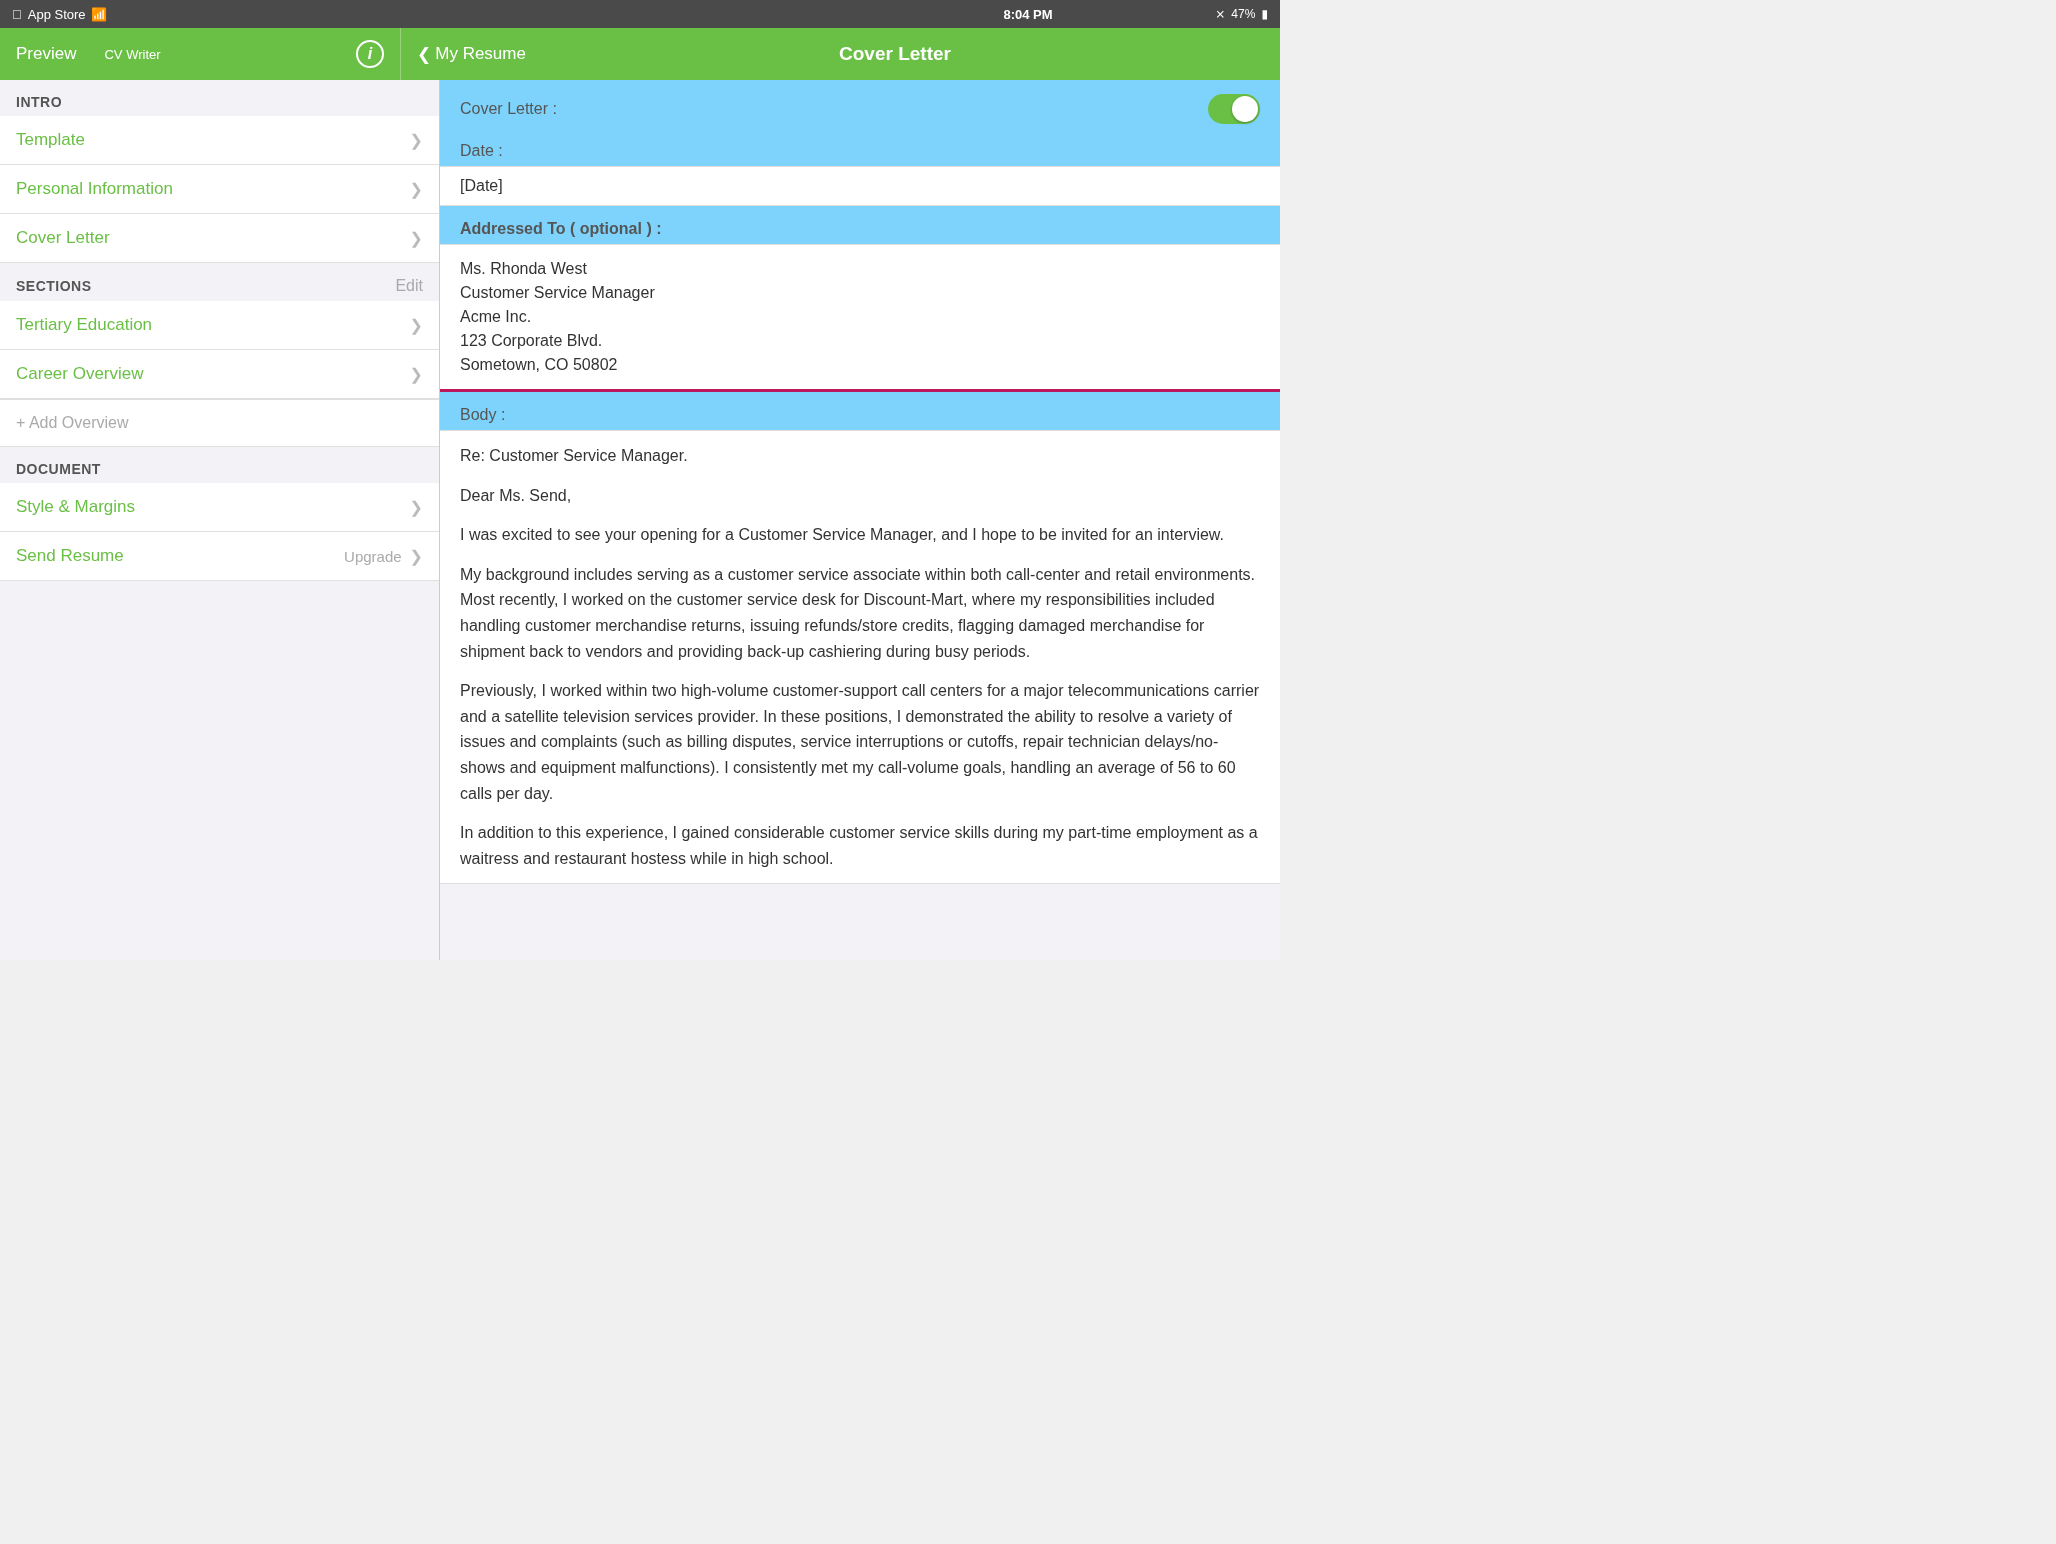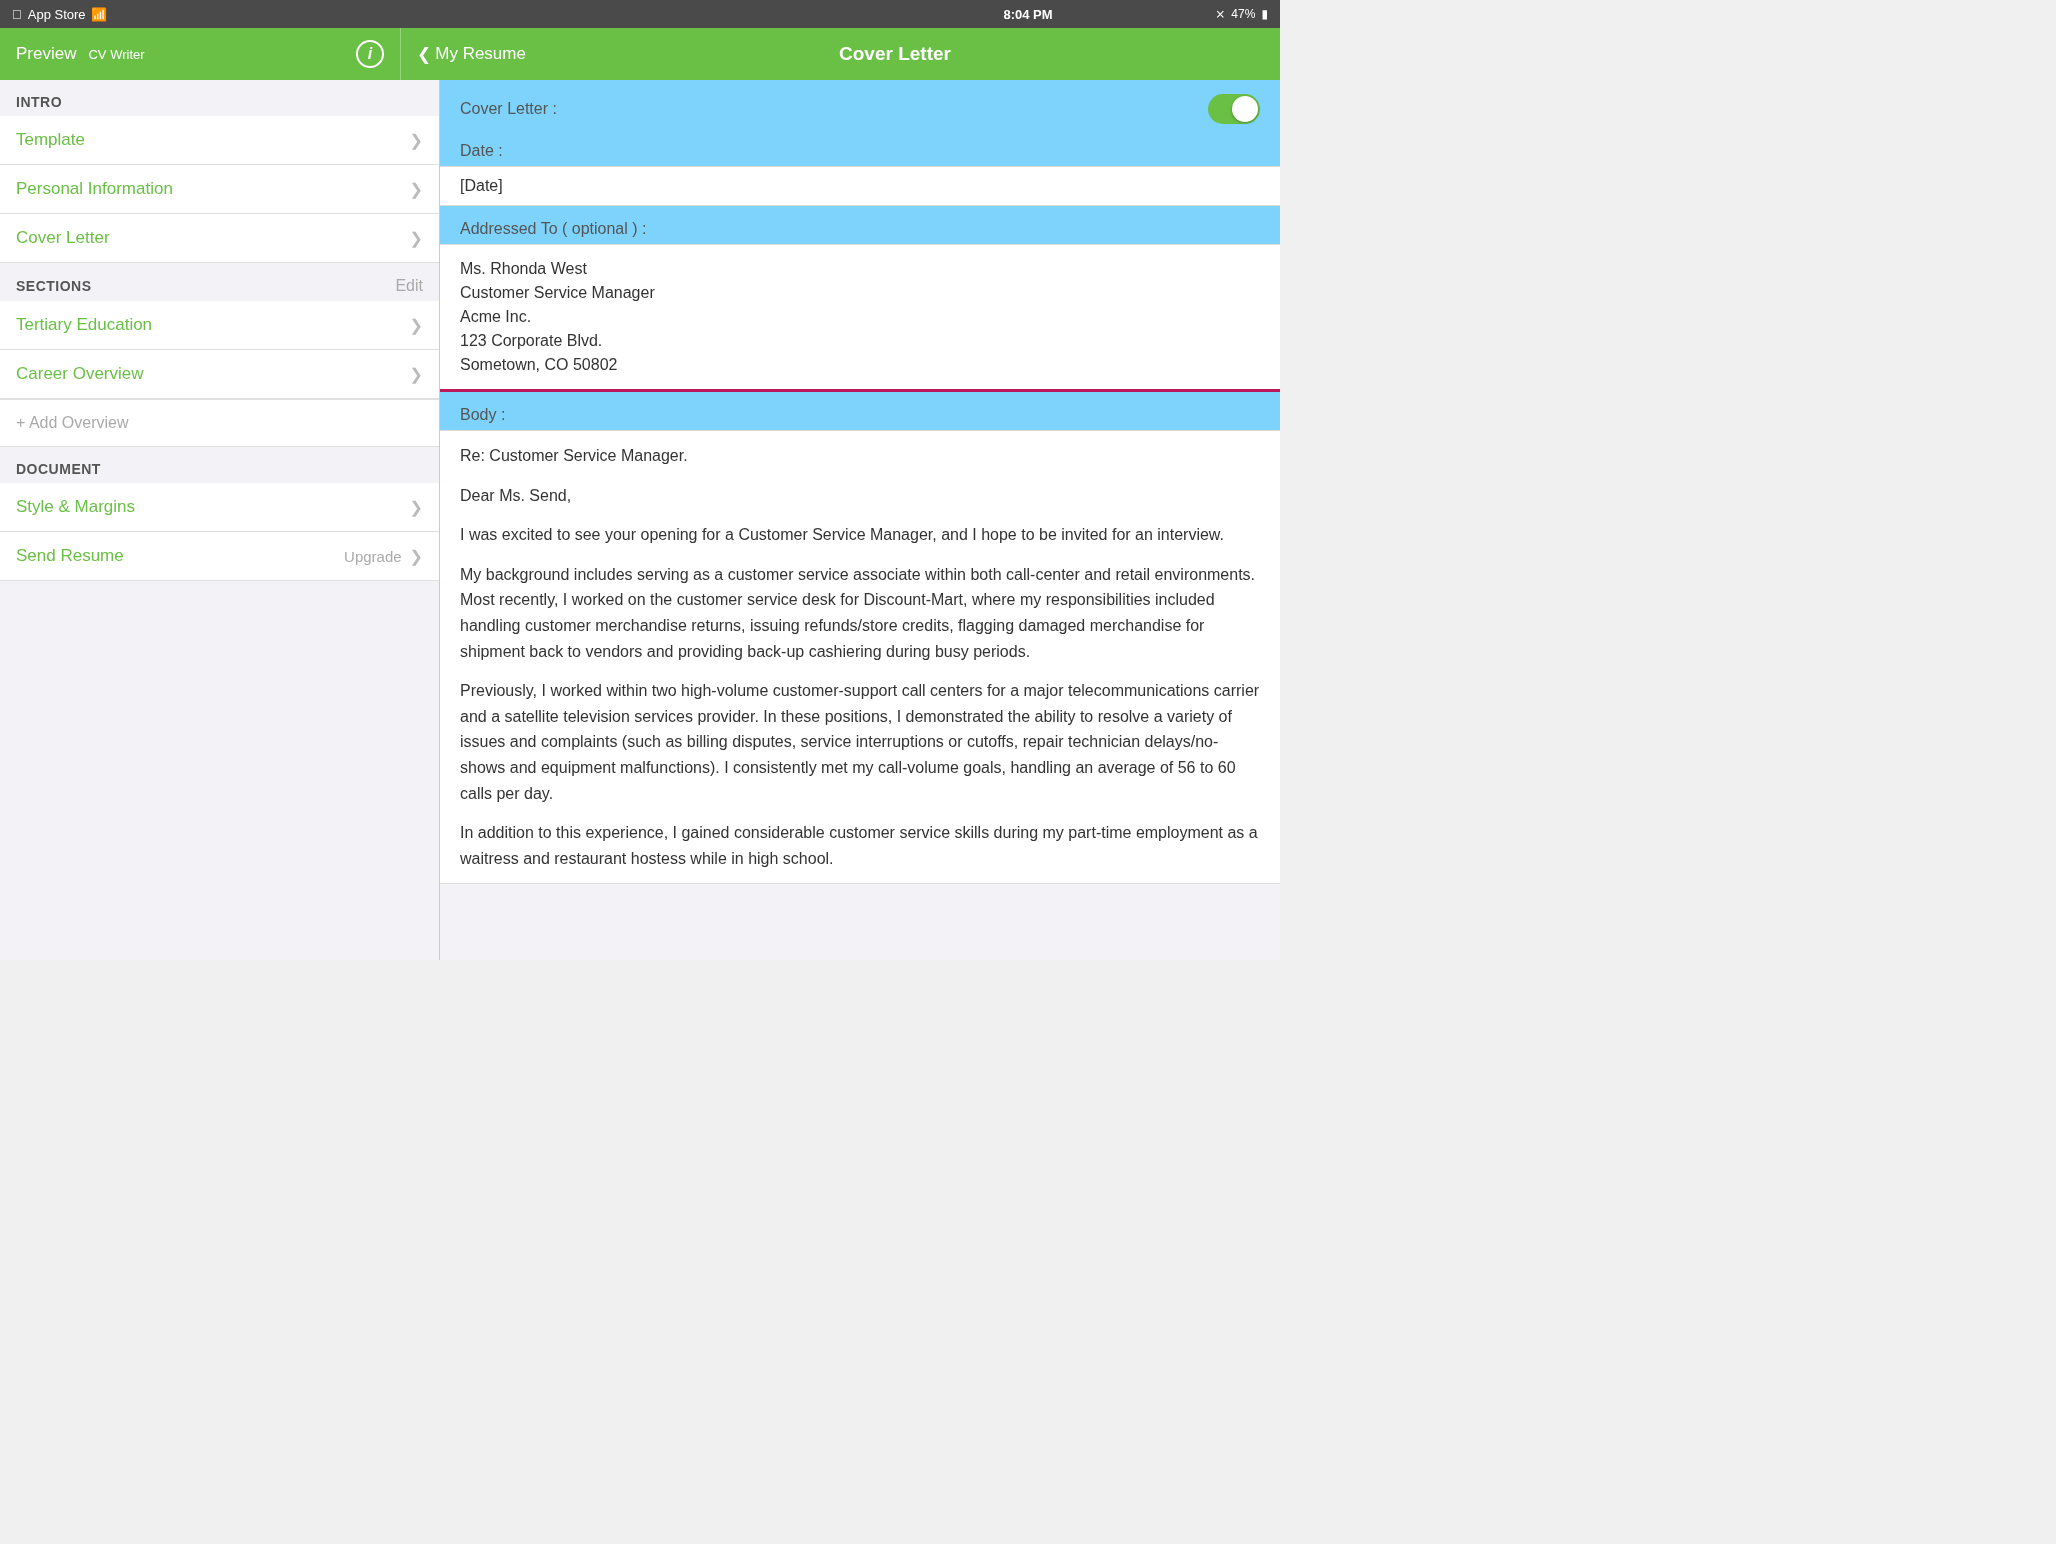--- a/index.html
+++ b/index.html
@@ -35,21 +35,21 @@
       height: 52px;
       background: #6abf45;
       display: flex;
       align-items: center;
     }
     .nav-left {
       width: 400px;
       display: flex;
       align-items: center;
       padding: 0 16px;
-      gap: 12px;
+      gap: 28px;
     }
     .nav-left-title {
       font-size: 13px;
       font-weight: 400;
       color: #fff;
     }
     .nav-left-preview {
       font-size: 17px;
       color: #fff;
       font-weight: 400;
@@ -339,21 +339,21 @@
     </div>
 
     <div class="content-row-header" style="padding-top:10px; padding-bottom:6px;">
       <span>Date :</span>
     </div>
 
     <div class="content-input-row">
       <input type="text" value="[Date]" style="">
     </div>
 
-    <div class="content-row-header" style="padding-top:14px; padding-bottom:6px;">
+    <div class="content-row-header" style="padding-top:14px; padding-bottom:6px;font-weight:bold;">
       <span>Addressed To ( optional ) :</span>
     </div>
 
     <div class="content-textarea-row" style="white-space:pre-line;">Ms. Rhonda West
 Customer Service Manager
 Acme Inc.
 123 Corporate Blvd.
 Sometown, CO 50802</div>
 
     <div class="content-row-header" style="padding-top:14px; padding-bottom:6px;">

